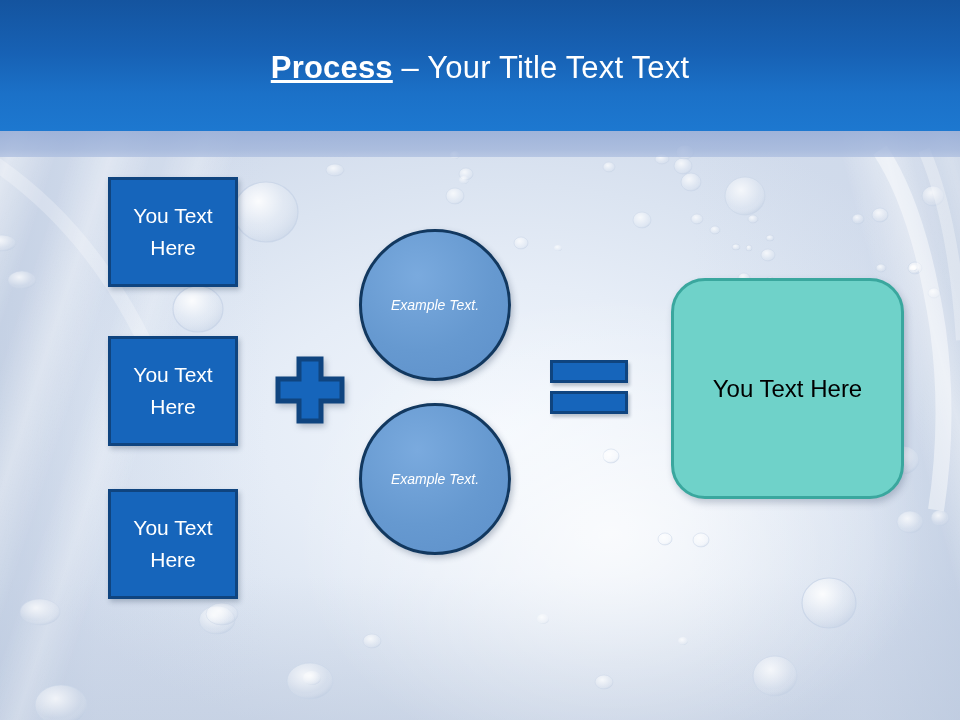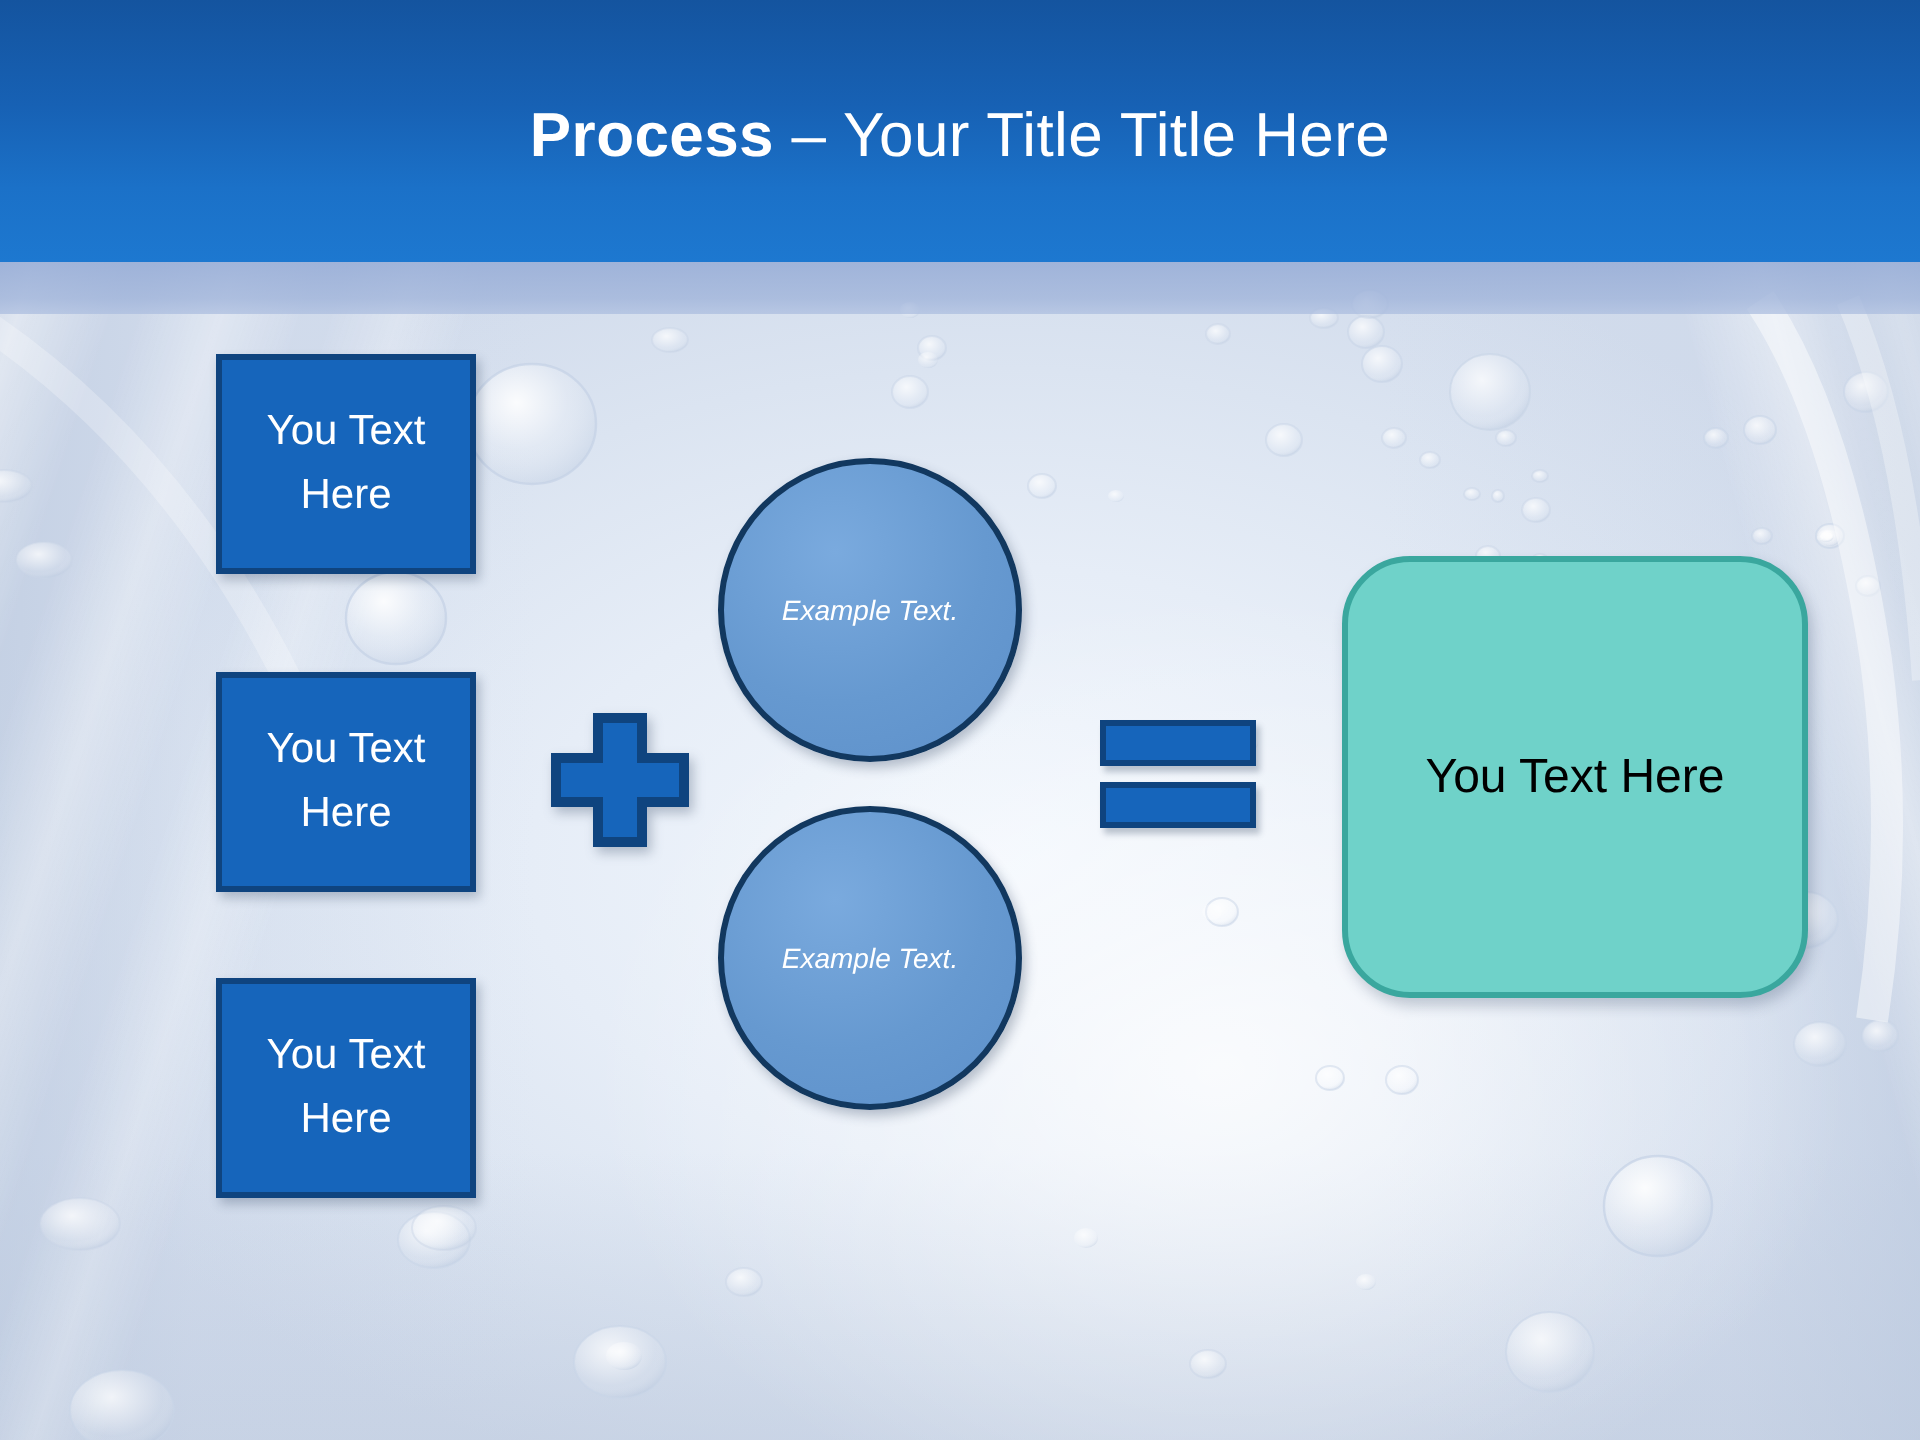--- a/index.html
+++ b/index.html
@@ -67,21 +67,21 @@
   .header-title {
     position: absolute;
     left: 0; right: 0;
     top: 50px;
     text-align: center;
     color: #ffffff;
     font-size: 31px;
     letter-spacing: .2px;
     white-space: nowrap;
   }
-  .header-title .bold { font-weight: bold; }
+  .header-title .bold { font-weight: bold; text-decoration: underline; }
   .header-band {
     position: absolute;
     left: 0; top: 131px;
     width: 960px; height: 26px;
     background: linear-gradient(180deg, rgba(150,172,214,0.85) 0%, rgba(160,180,218,0.80) 70%, rgba(171,189,223,0.72) 100%);
     z-index: 5;
   }
 
   
   .stage { position: absolute; inset: 0; z-index: 4; }
@@ -249,21 +249,21 @@
       <ellipse cx="543" cy="619" rx="6" ry="5" fill="url(#dropS)" stroke-opacity="0"></ellipse>
       <ellipse cx="683" cy="641" rx="5" ry="4" fill="url(#dropS)" stroke-opacity="0"></ellipse>
       <path d="M880 150 q40 60 58 180 q12 90 -2 180" stroke="#ffffff" stroke-opacity=".45" stroke-width="16" fill="none"></path>
       <path d="M924 150 q30 70 38 190" stroke="#ffffff" stroke-opacity=".30" stroke-width="12" fill="none"></path>
       <path d="M-10 160 q120 80 180 240" stroke="#ffffff" stroke-opacity=".25" stroke-width="14" fill="none"></path>
     </g>
   </svg>
 
   <div class="header">
     <div class="header-title">
-      <span class="bold">Process</span><span> – </span><span>Your Title Title Here</span>
+      <span class="bold">Process</span><span> – </span><span>Your Title Text Text</span>
     </div>
   </div>
   <div class="header-band"></div>
 
   <div class="stage">
 
     <div class="blue-box box1">
       <span class="bb-text">You Text Here</span>
     </div>
     <div class="blue-box box2">

